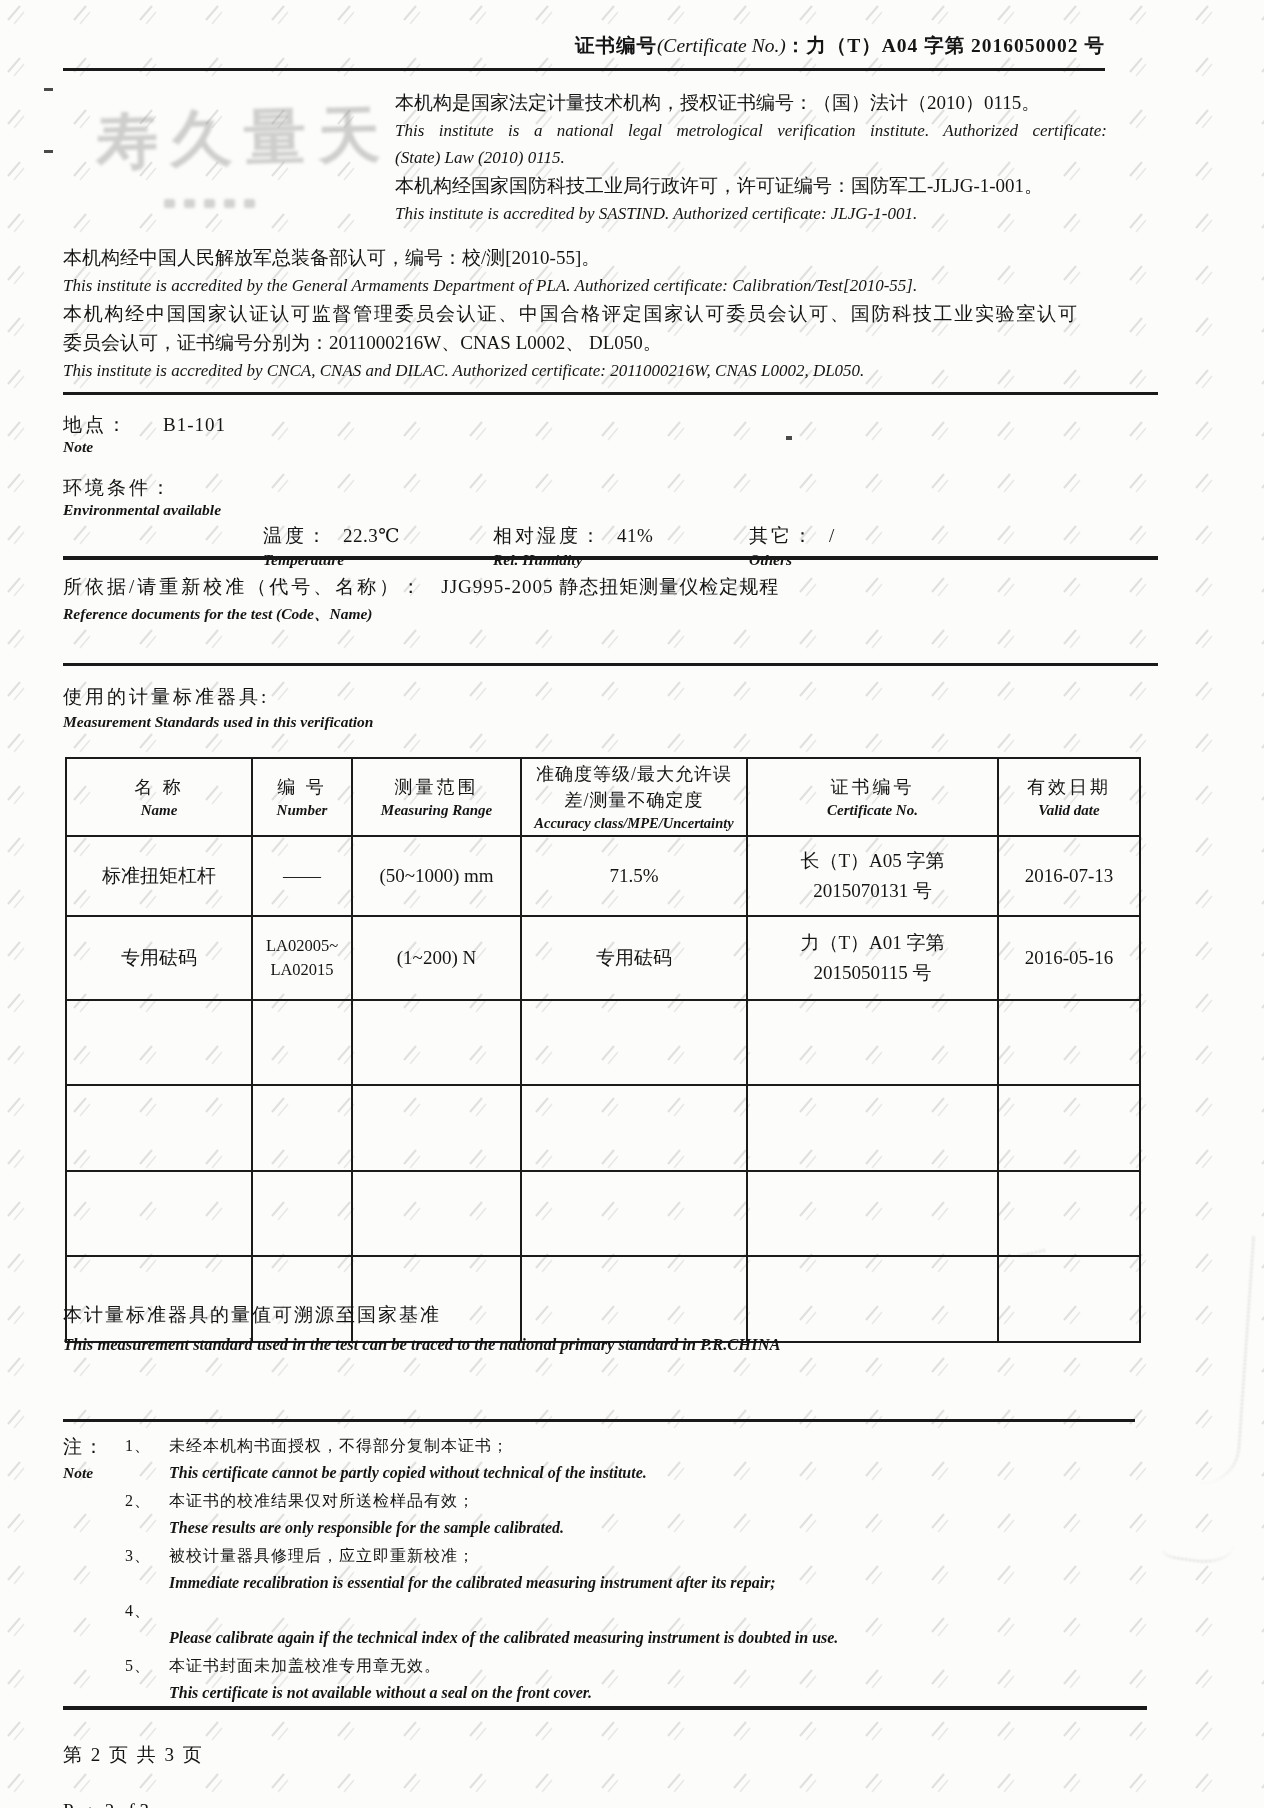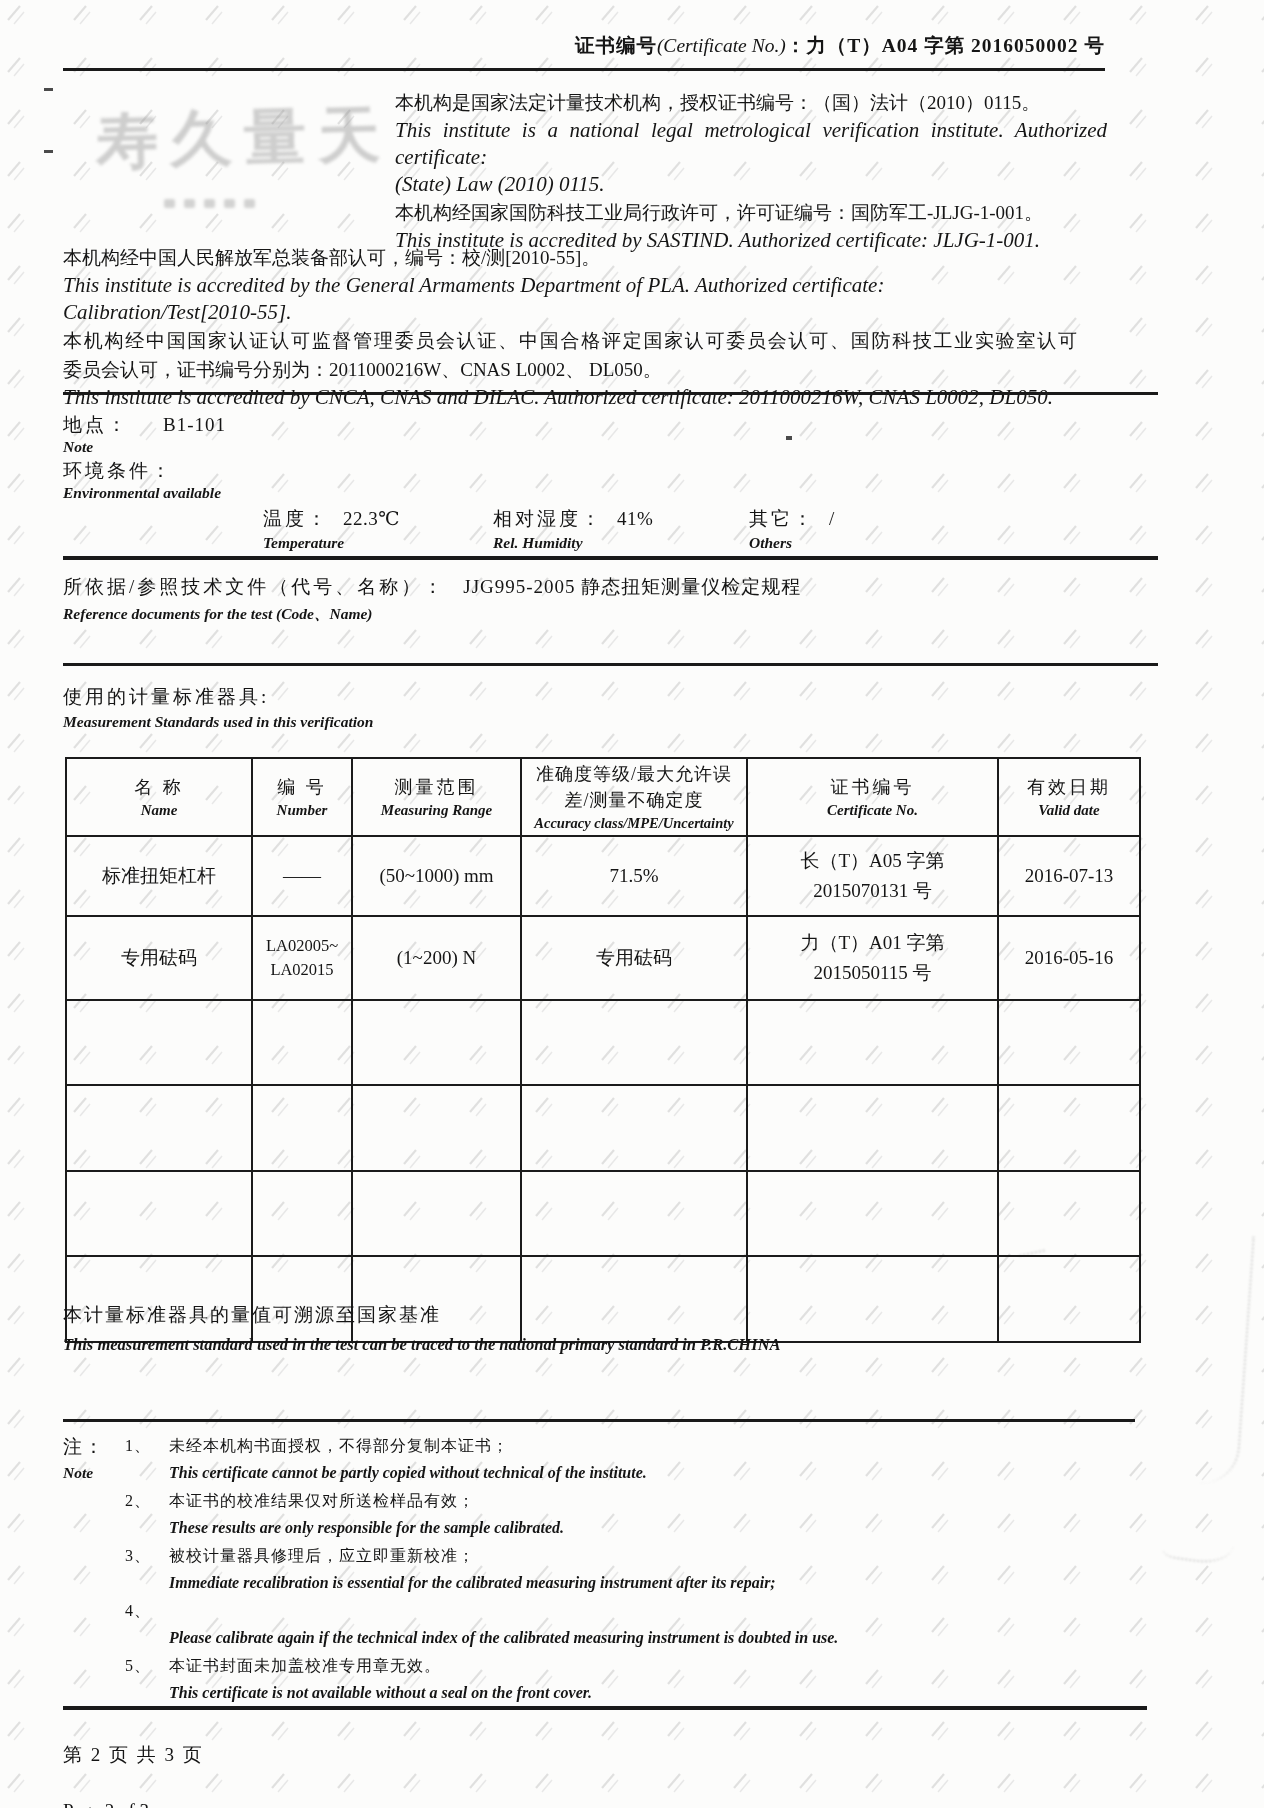--- a/index.html
+++ b/index.html
@@ -9,21 +9,21 @@
     background:#fcfcfb;
     font-family:"Liberation Serif","DejaVu Serif",serif;
     color:#151515;
     overflow:hidden;
   }
   .wm{position:absolute;left:0;top:0;z-index:0;}
   .layer{position:absolute;z-index:2;}
   .hr{position:absolute;z-index:2;background:#1a1a1a;height:3px;}
   .zh{font-size:19px;}
   .nowrap{white-space:nowrap;}
-  .en{font-style:italic;font-size:21px;}
+  .en{font-style:italic;font-size:17px;}
   .enb{font-style:italic;font-weight:bold;font-size:16px;}
   .just{text-align:justify;text-align-last:justify;}
 
   
   .cert-head{top:32px;left:63px;width:1042px;text-align:right;font-size:19.5px;white-space:nowrap;}
   .cert-head .lbl{font-weight:bold;letter-spacing:1px;}
   .cert-head .lble{font-style:italic;font-weight:normal;}
   .cert-head .val{font-weight:bold;letter-spacing:1px;}
 
   
@@ -149,21 +149,21 @@
     <div class="en">This institute is accredited by CNCA, CNAS and DILAC. Authorized certificate: 2011000216W, CNAS L0002, DL050.</div>
   </div>
 
   <div class="hr" style="top:392px;left:63px;width:1095px;"></div>
 
   <div class="layer loc-env">
     <div class="zh loc-row nowrap">
       <span class="lab">地点：</span><span class="v">B1-101</span>
     </div>
     <div class="enb sub-enb">Note</div>
-    <div class="zh lab" style="margin-top:2px;">环境条件：</div>
+    <div class="zh lab" style="margin-top:19px;">环境条件：</div>
     <div class="enb sub-enb">Environmental available</div>
     <div class="env-vals">
       <div class="env-col zh" style="left:200px;">
         <span class="lab">温度：</span><span class="v">22.3℃</span>
         <span class="enb sub-enb">Temperature</span>
       </div>
       <div class="env-col zh" style="left:430px;">
         <span class="lab">相对湿度：</span><span class="v">41%</span>
         <span class="enb sub-enb">Rel. Humidity</span>
       </div>
@@ -171,21 +171,21 @@
         <span class="lab">其它：</span><span class="v">/</span>
         <span class="enb sub-enb">Others</span>
       </div>
     </div>
   </div>
 
   <div class="hr" style="top:556px;left:63px;width:1095px;height:4px;"></div>
 
   <div class="layer reference">
     <div class="zh nowrap">
-      <span class="lab">所依据/参照技术文件（代号、名称）：</span><span class="v">JJG995-2005 静态扭矩测量仪检定规程</span>
+      <span class="lab">所依据/请重新校准（代号、名称）：</span><span class="v">JJG995-2005 静态扭矩测量仪检定规程</span>
     </div>
     <div class="enb sub-enb" style="margin-top:4px;">Reference documents for the test (Code、Name)</div>
   </div>
 
   <div class="hr" style="top:663px;left:63px;width:1095px;"></div>
 
   <div class="layer standards-title">
     <div class="zh lab nowrap">使用的计量标准器具:</div>
     <div class="enb sub-enb" style="margin-top:3px;">Measurement Standards used in this verification</div>
   </div>

